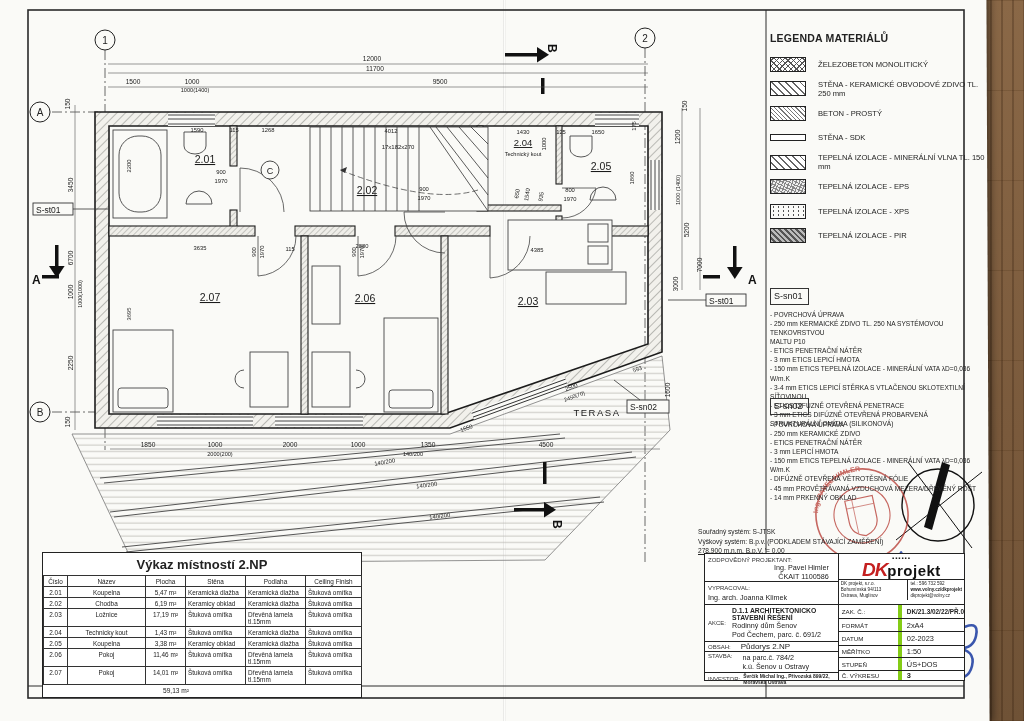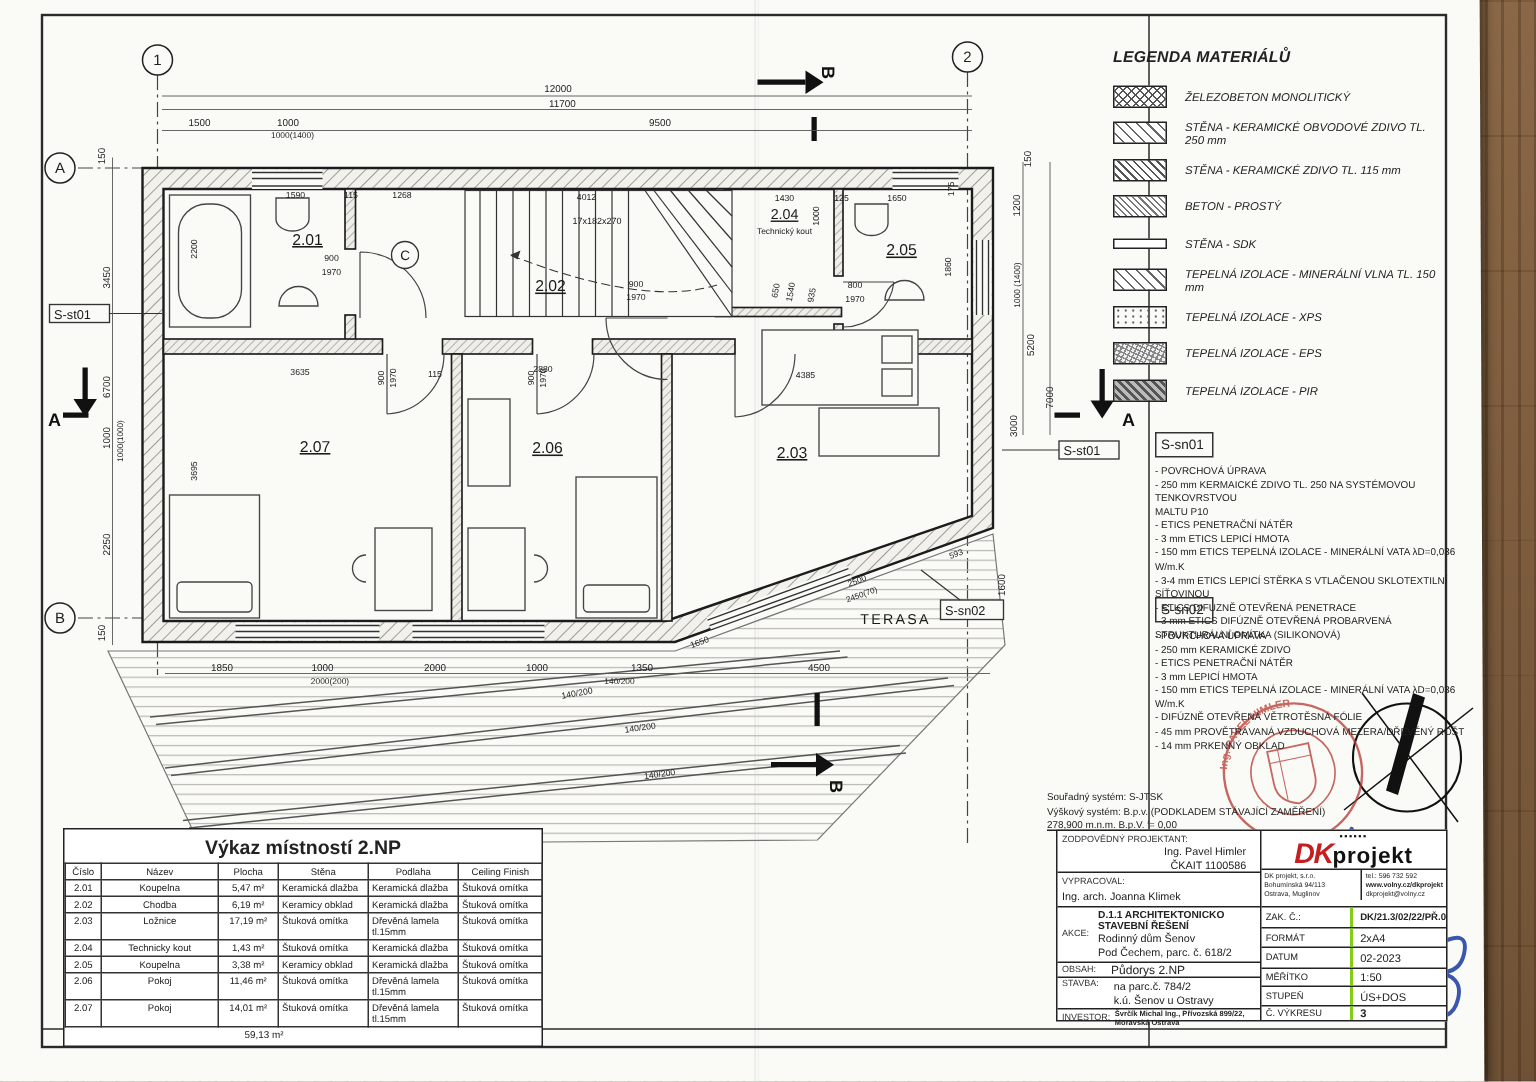--- a/index.html
+++ b/index.html
@@ -11,21 +11,21 @@
       repeating-linear-gradient(0deg, rgba(60,35,10,.18) 0 1px, rgba(0,0,0,0) 1px 90px),
       linear-gradient(180deg,#8a6847,#7a5a3c 60%,#6f5236);
   }
   .paper{position:absolute;left:-6px;top:-3px;width:994px;height:728px;background:#fafaf7;
     transform:rotate(-0.25deg);box-shadow:3px 0 8px rgba(0,0,0,.5);}
   .fold{position:absolute;left:503px;top:0;width:3px;height:721px;
     background:linear-gradient(90deg,rgba(0,0,0,.10),rgba(255,255,255,.4),rgba(0,0,0,.06));}
   svg.plan{position:absolute;left:0;top:0;width:1024px;height:721px;}
   .abs{position:absolute;}
   
-  .legend{left:742px;top:32px;width:215px;font-style:italic;}
+  .legend{left:770px;top:32px;width:215px;}
   .legend h1{font-size:10.5px;margin:0 0 8px 0;letter-spacing:.2px;}
   .lg-row{display:flex;align-items:center;height:24.5px;}
   .sw{width:34px;height:13px;border:1.2px solid #222;margin-right:12px;flex:none;background:#fff;}
   .sw-sdk{height:5px;}
   .p-cross{background:repeating-linear-gradient(45deg,rgba(0,0,0,0) 0 3px,#555 3px 4px),
            repeating-linear-gradient(-45deg,rgba(0,0,0,0) 0 3px,#555 3px 4px),#fff;}
   .p-diag{background:repeating-linear-gradient(45deg,#fff 0 4px,#666 4px 5px);}
   .p-diag2{background:repeating-linear-gradient(45deg,#fff 0 2.5px,#555 2.5px 3.7px);}
   .p-fine{background:repeating-linear-gradient(45deg,#fff 0 2px,#777 2px 3px);}
   .p-mesh{background:repeating-linear-gradient(25deg,rgba(0,0,0,0) 0 2px,#888 2px 3px),
@@ -50,21 +50,21 @@
   .tbv{font-size:7.2px;}
   .logo-line{font-weight:bold;line-height:1;}
   .logo-dots{font-size:6px;letter-spacing:1px;color:#111;line-height:3px;}
   .logo-dk{color:#c42020;font-size:19px;font-weight:bold;font-style:italic;letter-spacing:-1px;}
   .logo-projekt{color:#111;font-size:15px;font-weight:bold;letter-spacing:.5px;}
   .addr{display:flex;border-top:1px solid #222;font-size:4.6px;line-height:1.3;}
   .addr>div{padding:1px 2px;}
   .addr>div+div{border-left:1px solid #222;}
   .kv{display:flex;align-items:center;height:100%;}
   .kv .k{width:56px;padding-left:3px;font-size:6.2px;}
-  .kv .v{flex:1;border-left:2px solid #84cc16;padding-left:5px;font-size:7.4px;height:100%;display:flex;align-items:center;}
+  .kv .v{flex:1;border-left:4px solid #84cc16;padding-left:5px;font-size:7.4px;height:100%;display:flex;align-items:center;}
   
   .rt{left:42px;top:552px;width:318px;background:#fff;border:1.4px solid #222;}
   .rt .ttl{text-align:center;font-size:13px;font-weight:bold;padding:4px 0 3px 0;}
   table.rooms{border-collapse:collapse;width:100%;table-layout:fixed;}
   table.rooms th,table.rooms td{border:1px solid #333;font-size:6.4px;font-weight:normal;
      padding:1.5px 2px;text-align:center;vertical-align:top;overflow:hidden;}
   table.rooms td.l{text-align:left;}
   .rt .total{font-size:6.6px;text-align:left;padding:2px 0 3px 120px;}
 </style>
 </head>
@@ -398,42 +398,38 @@
   <h1>LEGENDA MATERIÁLŮ</h1>
   <div class="lg-row">
       <span class="sw p-cross"></span>
       <span class="lg-label">ŽELEZOBETON MONOLITICKÝ</span>
     </div>
   <div class="lg-row">
       <span class="sw p-diag"></span>
       <span class="lg-label">STĚNA - KERAMICKÉ OBVODOVÉ ZDIVO TL. 250 mm</span>
     </div>
   <div class="lg-row">
-      <span class="sw p-diag2"></span>
-      <span class="lg-label">STĚNA - KERAMICKÉ ZDIVO  TL. 115 mm</span>
-    </div>
-  <div class="lg-row">
       <span class="sw p-fine"></span>
       <span class="lg-label">BETON - PROSTÝ</span>
     </div>
   <div class="lg-row">
       <span class="sw sw-sdk"></span>
       <span class="lg-label">STĚNA - SDK</span>
     </div>
   <div class="lg-row">
       <span class="sw p-diag"></span>
       <span class="lg-label">TEPELNÁ IZOLACE - MINERÁLNÍ VLNA TL. 150 mm</span>
     </div>
   <div class="lg-row">
+      <span class="sw p-mesh"></span>
+      <span class="lg-label">TEPELNÁ IZOLACE - EPS</span>
+    </div>
+  <div class="lg-row">
       <span class="sw p-dots"></span>
       <span class="lg-label">TEPELNÁ IZOLACE - XPS</span>
-    </div>
-  <div class="lg-row">
-      <span class="sw p-mesh"></span>
-      <span class="lg-label">TEPELNÁ IZOLACE - EPS</span>
     </div>
   <div class="lg-row">
       <span class="sw p-pir"></span>
       <span class="lg-label">TEPELNÁ IZOLACE - PIR</span>
     </div>
 </div>
 
 <div class="abs note" style="top:288px;">
   <div class="tag">S-sn01</div>
   <div>- POVRCHOVÁ ÚPRAVA</div>
@@ -477,21 +473,21 @@
     </div>
     <div class="row" style="height:21px;padding:2px 3px;">
       <span class="cap">VYPRACOVAL:</span>
       <div class="tbv" style="text-align:left;padding-right:6px;margin-top:2px;">Ing.  arch.  Joanna  Klimek</div>
     </div>
     <div class="row" style="flex:1;padding:2px 3px;display:flex;align-items:center;">
       <span class="cap">AKCE:</span>
       <div style="padding-left:6px;">
         <div class="tbv" style="font-weight:bold;font-size:6.8px;">D.1.1  ARCHITEKTONICKO  STAVEBNÍ  ŘEŠENÍ</div>
         <div class="tbv">Rodinný  dům  Šenov</div>
-        <div class="tbv">Pod  Čechem,  parc.  č.  618/2</div>
+        <div class="tbv">Pod  Čechem,  parc.  č.  691/2</div>
       </div>
     </div>
     <div class="row" style="height:13px;display:flex;align-items:center;padding:0 3px;">
       <span class="cap">OBSAH:</span>
       <span class="tbv" style="padding-left:10px;font-size:8px;">Půdorys  2.NP</span>
     </div>
     <div class="row" style="height:22px;display:flex;padding:1px 3px;">
       <span class="cap">STAVBA:</span>
       <div style="padding-left:10px;">
         <div class="tbv">na  parc.č.  784/2</div>

